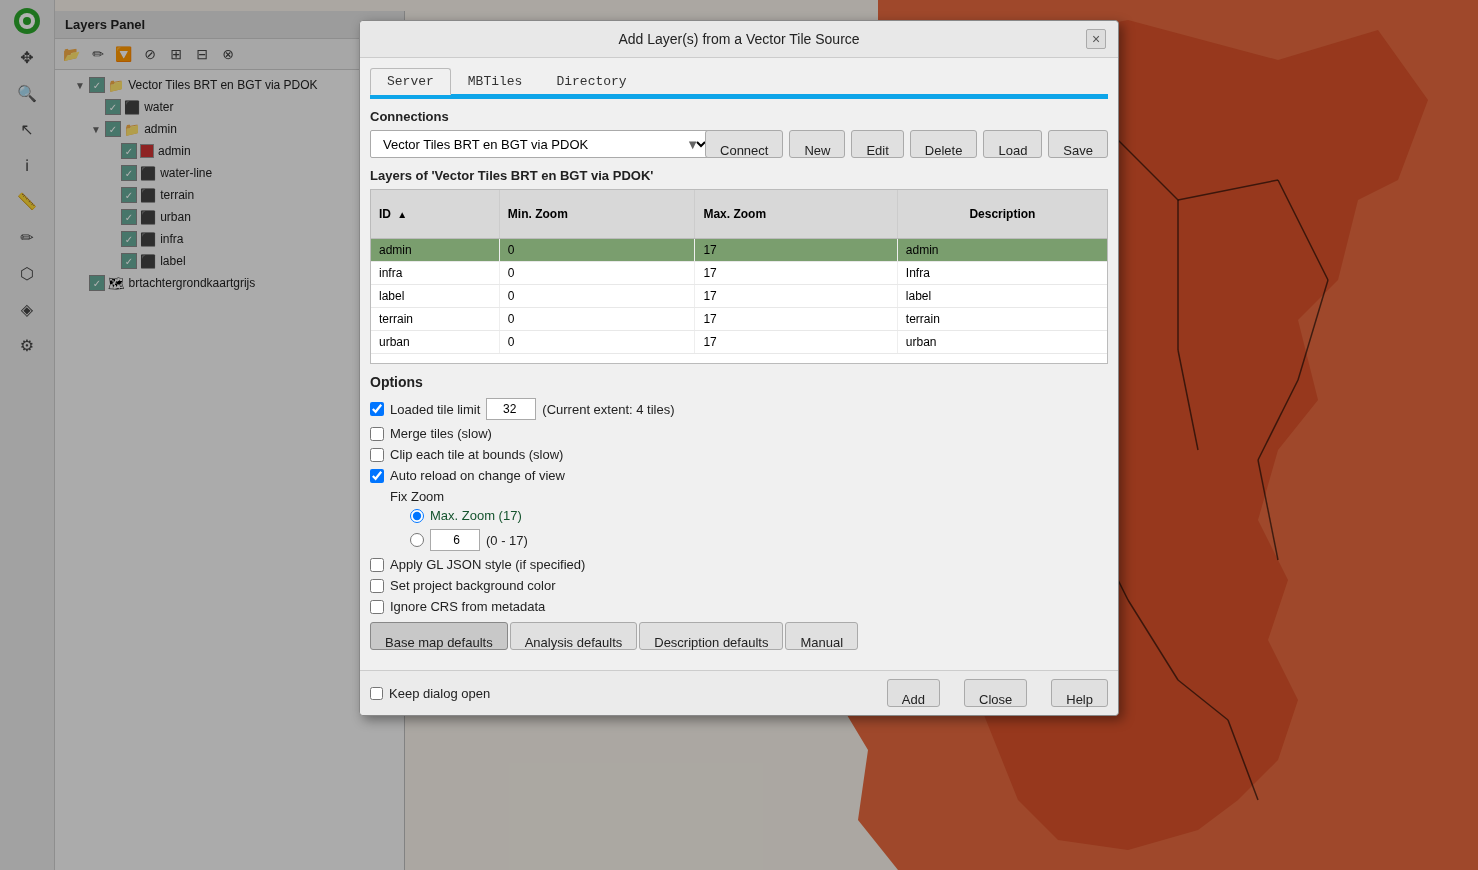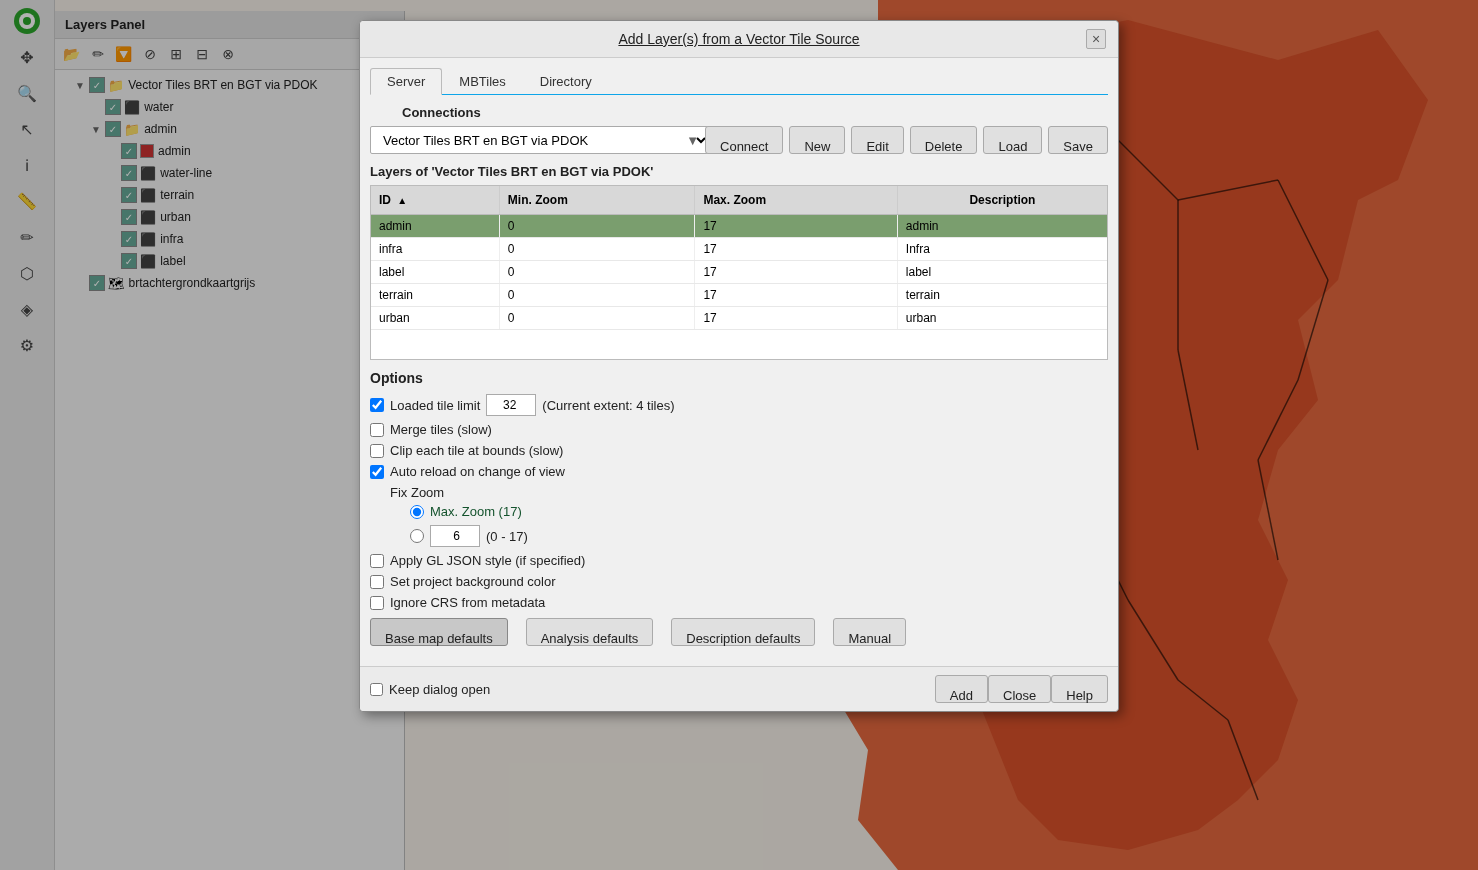--- a/index.html
+++ b/index.html
@@ -161,21 +161,20 @@
       border-bottom: 1px solid #ccc;
       border-radius: 4px 4px 0 0;
     }
 
     .modal-title {
       font-size: 14px;
       font-weight: normal;
       color: #222;
       flex: 1;
       text-align: center;
-      text-decoration: underline;
     }
 
     .modal-close {
       width: 20px;
       height: 20px;
       display: flex;
       align-items: center;
       justify-content: center;
       cursor: pointer;
       font-size: 14px;
@@ -185,22 +184,23 @@
       border-radius: 2px;
     }
 
     .modal-body {
       padding: 10px;
     }
 
     
     .tab-bar {
       display: flex;
-      border-bottom: 1px solid #0ea5e9;
+      border-bottom: 5px solid #0ea5e9;
       margin-bottom: 10px;
+      font-family: Liberation Mono, monospace;
     }
 
     .tab {
       padding: 5px 16px;
       cursor: pointer;
       font-size: 13px;
       color: #333;
       border: 1px solid transparent;
       border-bottom: none;
       margin-bottom: -1px;
@@ -213,21 +213,20 @@
       border-bottom: 1px solid #f0f0f0;
       font-weight: 500;
     }
 
     
     .section-label {
       font-weight: bold;
       font-size: 13px;
       margin-bottom: 6px;
       color: #222;
-      margin-left: 32px;
     }
 
     .connections-row {
       display: flex;
       align-items: center;
       gap: 6px;
       margin-bottom: 10px;
     }
 
     .connections-select {
@@ -273,21 +272,21 @@
       width: 100%;
       border-collapse: collapse;
       font-size: 12px;
     }
 
     thead tr {
       background: #d8d8d8;
     }
 
     th {
-      padding: 7px 8px;
+      padding: 17px 8px;
       text-align: left;
       font-weight: bold;
       border-bottom: 1px solid #bbb;
       border-right: 1px solid #ccc;
       white-space: nowrap;
       cursor: pointer;
     }
     th:last-child { border-right: none; text-align: center; }
 
     td {
@@ -343,21 +342,21 @@
     }
 
     .fix-zoom-section {
       margin-left: 20px;
       margin-bottom: 6px;
     }
 
     
     .defaults-row {
       display: flex;
-      gap: 18px;
+      gap: 2px;
       margin-bottom: 10px;
       margin-top: 8px;
     }
 
     .defaults-row .btn.active-default {
       background: #c8c8c8;
       border-color: #888;
     }
 
     .dialog-footer {
@@ -371,21 +370,21 @@
     }
 
     .footer-left {
       display: flex;
       align-items: center;
       gap: 6px;
     }
 
     .footer-right {
       display: flex;
-      gap: 0;
+      gap: 24px;
     }
 
     .sort-arrow {
       font-size: 10px;
       margin-left: 3px;
     }
   </style>
 </head>
 <body>
 

